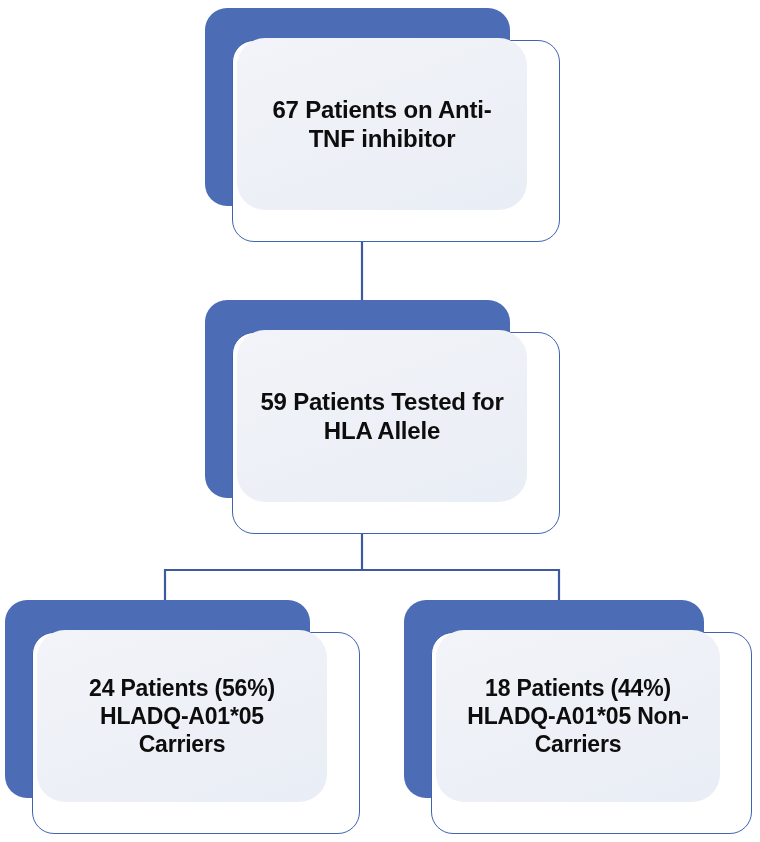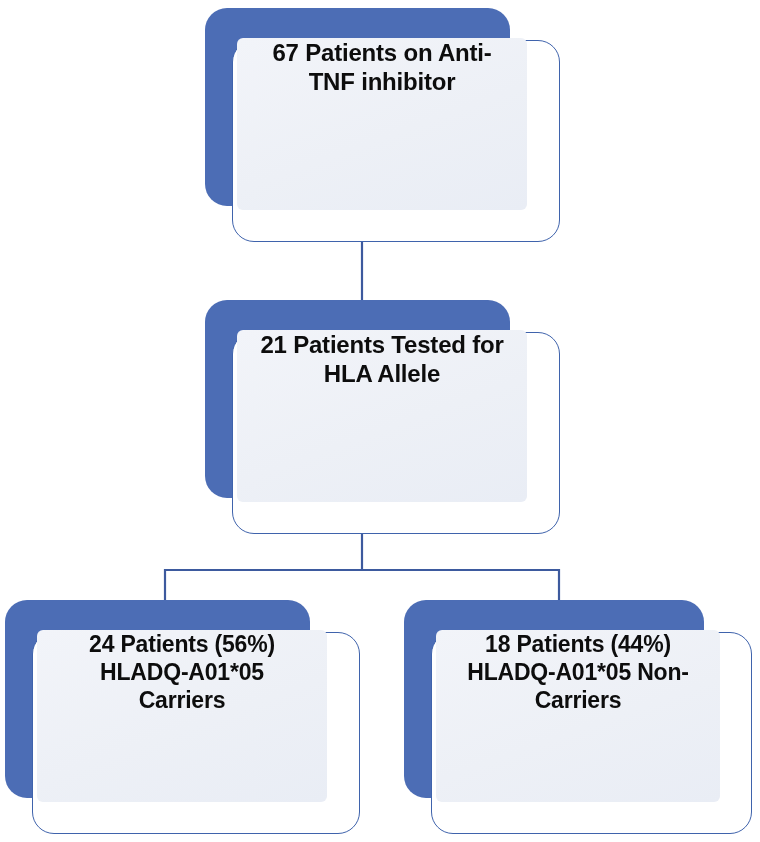--- a/index.html
+++ b/index.html
@@ -25,26 +25,26 @@
   }
   .node .outline-rect{          
     position:absolute;
     border-radius:22px;
     background:#ffffff;
     border:1.6px solid #3F63AC;
     box-sizing:border-box;
   }
   .node .face-rect{             
     position:absolute;
-    border-radius:6px;
+    border-radius:28px;
     background:#EFF2F8;
     background-image:linear-gradient(160deg,#F2F4F9 0%,#EDF0F6 55%,#E9EDF5 100%);
     box-sizing:border-box;
     display:flex;
-    align-items:flex-start;
+    align-items:center;
     justify-content:center;
   }
   .node .label{
     color:#0D0D0D;
     font-weight:bold;
     font-size:24px;
     line-height:1.22;
     text-align:center;
     letter-spacing:-0.2px;
     white-space:pre-line;
@@ -102,21 +102,21 @@
     <div class="face-rect">
       <span class="label">67 Patients on Anti-
 TNF inhibitor</span>
     </div>
   </div>
 
   <div class="node" id="node-2">
     <div class="shadow-rect"></div>
     <div class="outline-rect"></div>
     <div class="face-rect">
-      <span class="label">21 Patients Tested for
+      <span class="label">59 Patients Tested for
 HLA Allele</span>
     </div>
   </div>
 
   <div class="node" id="node-3">
     <div class="shadow-rect"></div>
     <div class="outline-rect"></div>
     <div class="face-rect">
       <span class="label">24 Patients (56%)
 HLADQ-A01*05

